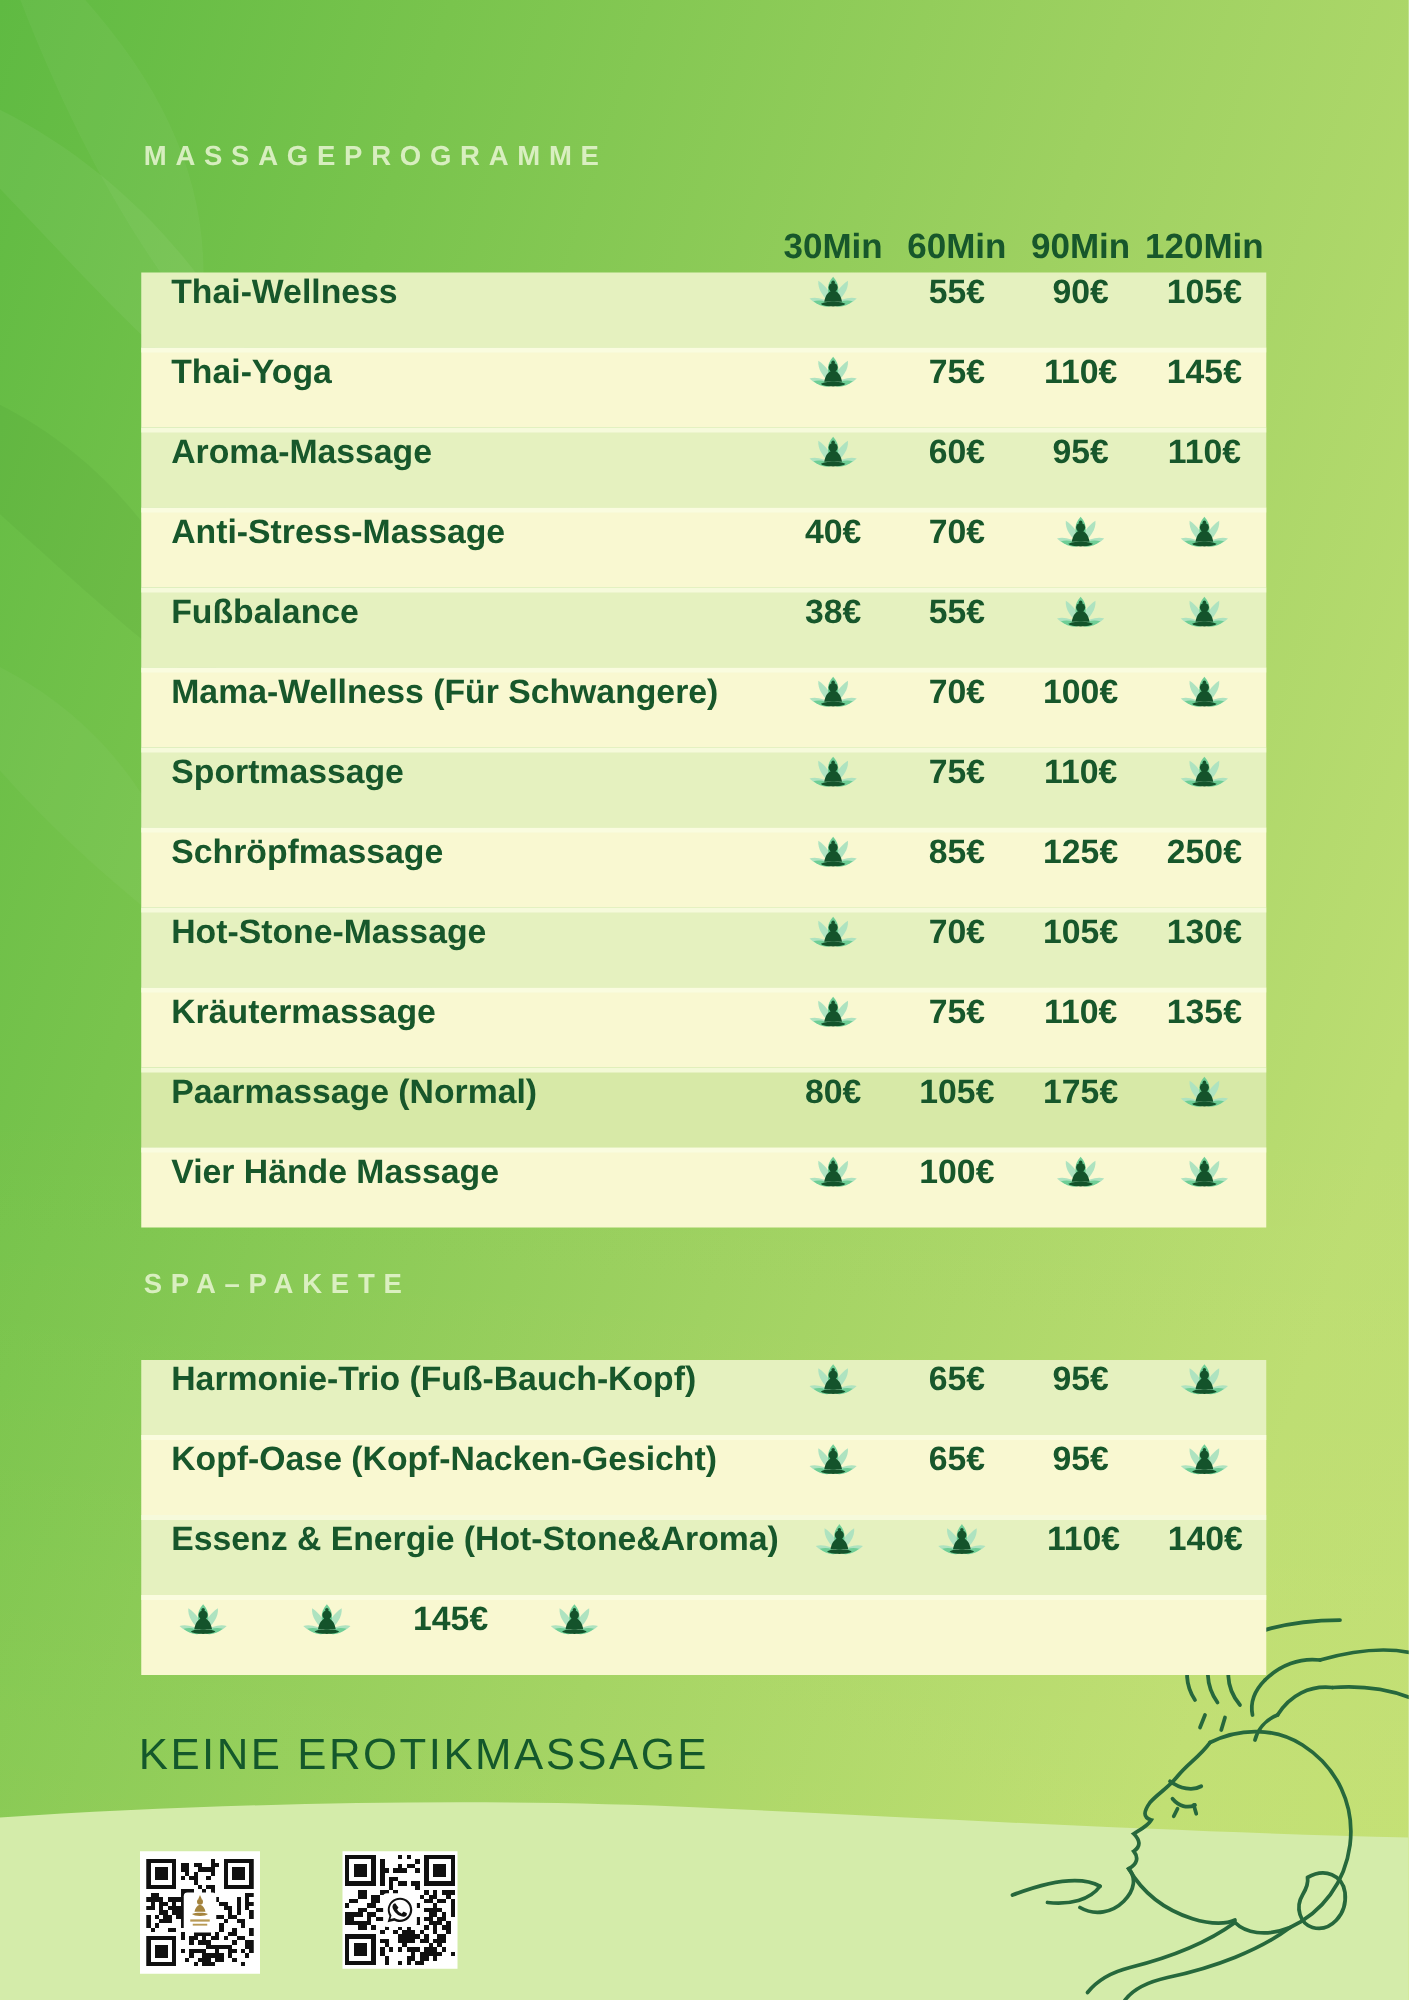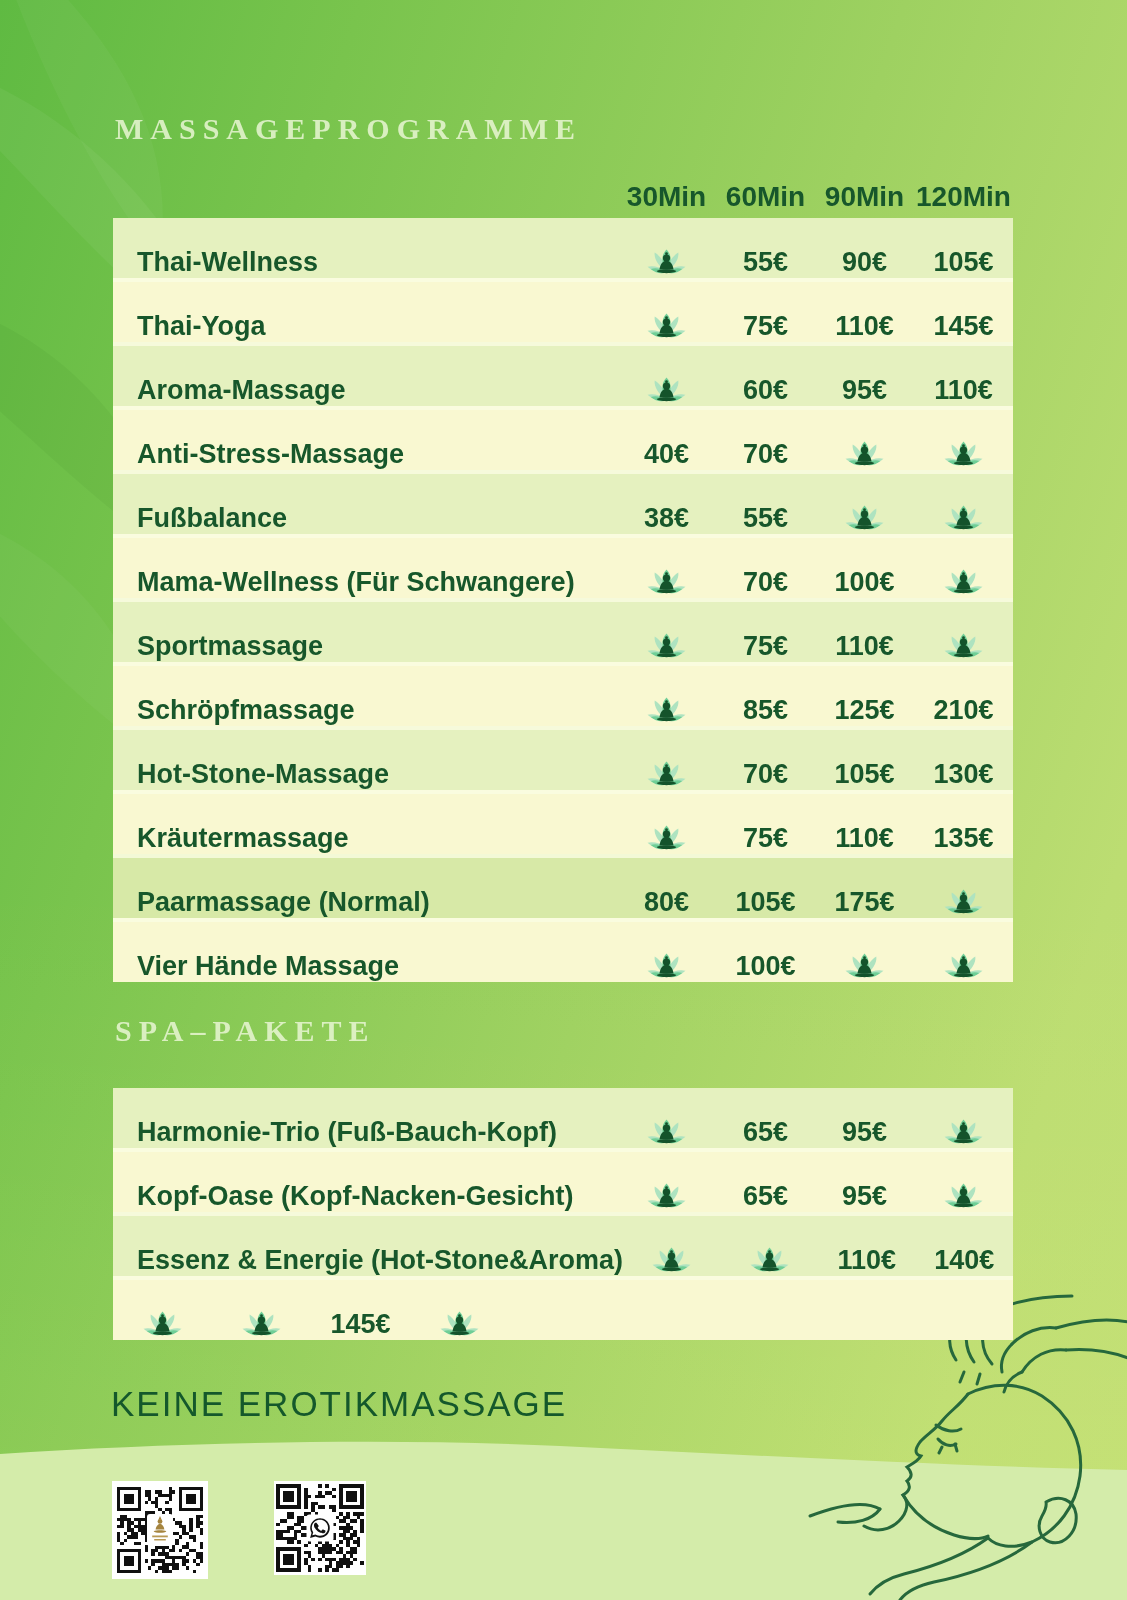--- a/index.html
+++ b/index.html
@@ -7,38 +7,37 @@
     position:relative;width:1127px;height:1600px;overflow:hidden;
     font-family:"Liberation Sans",sans-serif;
     background:
       linear-gradient(180deg, rgba(255,255,120,0) 55%, rgba(255,255,140,0.10) 100%),
       linear-gradient(108deg,#5fba42 0%, #79c44d 22%, #9ed161 55%, #bcdd72 85%, #c0de74 100%);
   }
   .leaf-tex{position:absolute;left:0;top:0;z-index:1;pointer-events:none;}
   .band{position:absolute;left:0;top:1438px;width:1127px;height:162px;z-index:2;}
   .section-title{
     position:absolute;left:115px;z-index:4;
-    font-size:30px;font-weight:700;letter-spacing:7px;
+    font-size:22px;font-weight:700;letter-spacing:7px;
     color:rgba(233,246,212,0.85);
-    font-family:Liberation Serif, serif;
   }
   #massage-title{top:112px;}
   #spa-title{top:1014px;}
   .col-header{
     position:absolute;left:113px;top:180px;width:900px;height:34px;z-index:4;
     display:flex;align-items:center;
   }
   .col-header .spacer{flex:1;}
   .col-header .col{
     width:99px;text-align:center;font-size:28px;font-weight:700;color:#17572b;
   }
   .price-table{position:absolute;left:113px;width:900px;z-index:4;}
   #massage-table{top:218px;}
   #spa-table{top:1088px;}
-  .row{display:flex;align-items:flex-end;height:60px;}
+  .row{display:flex;align-items:flex-start;height:60px;}
   .row + .row{border-top:4px solid rgba(250,252,226,0.8);}
   .row:nth-child(odd){background:#e5f1bf;}
   .row:nth-child(even){background:#f9f8d1;}
   #massage-table .row:nth-child(11){background:#d7e9a7;}
   .row .name{
     flex:1;padding-left:24px;font-size:27px;font-weight:700;color:#17572b;
     white-space:nowrap;
   }
   .cell{width:99px;display:flex;justify-content:center;align-items:center;}
   .cell .price{font-size:27px;font-weight:700;color:#17572b;}
@@ -410,21 +409,21 @@
     </g>
   </svg>
         </div>
         <div class="cell">
           <span class="price">85€</span>
         </div>
         <div class="cell">
           <span class="price">125€</span>
         </div>
         <div class="cell">
-          <span class="price">210€</span>
+          <span class="price">250€</span>
         </div>
       </div>
       <div class="row">
         <div class="name">Hot-Stone-Massage</div>
         <div class="cell">
           <svg class="lotus" viewBox="0 0 52 40" width="41" height="32">
     <g fill="#aee3c0">
       <path d="M26,32 C18,26 8,24 2,26 C8,32 16,34 26,32 Z"></path>
       <path d="M26,32 C34,26 44,24 50,26 C44,32 36,34 26,32 Z"></path>
       <path d="M26,32 C16,26 10,16 11,8 C19,13 25,22 26,32 Z"></path>

